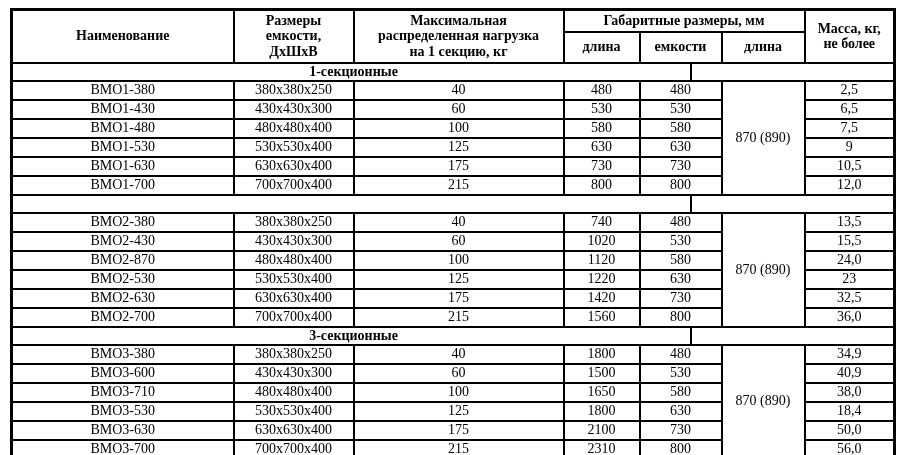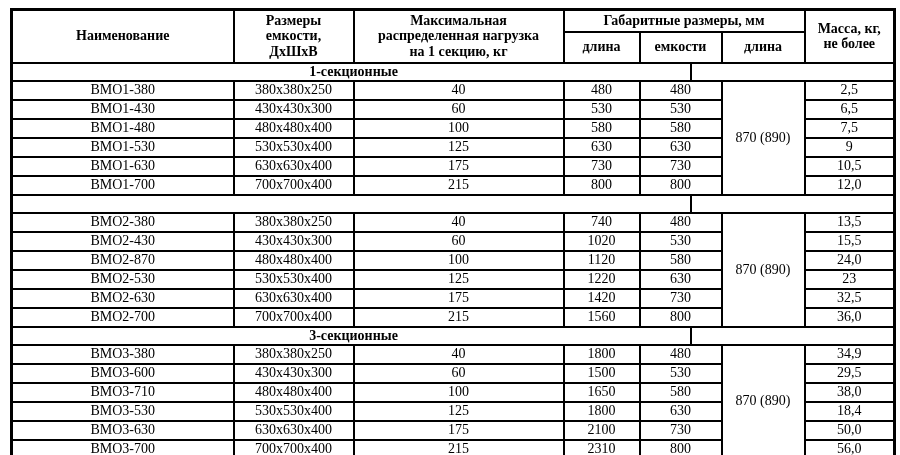--- a/index.html
+++ b/index.html
@@ -221,21 +221,21 @@
           <td>480</td>
           <td class="cell-height" rowspan="6">870 (890)</td>
           <td>34,9</td>
         </tr>
         <tr class="data-row">
           <td class="cell-name">ВМО3-600</td>
           <td>430х430х300</td>
           <td>60</td>
           <td>1500</td>
           <td>530</td>
-          <td>29,5</td>
+          <td>40,9</td>
         </tr>
         <tr class="data-row">
           <td class="cell-name">ВМО3-710</td>
           <td>480х480х400</td>
           <td>100</td>
           <td>1650</td>
           <td>580</td>
           <td>38,0</td>
         </tr>
         <tr class="data-row">

